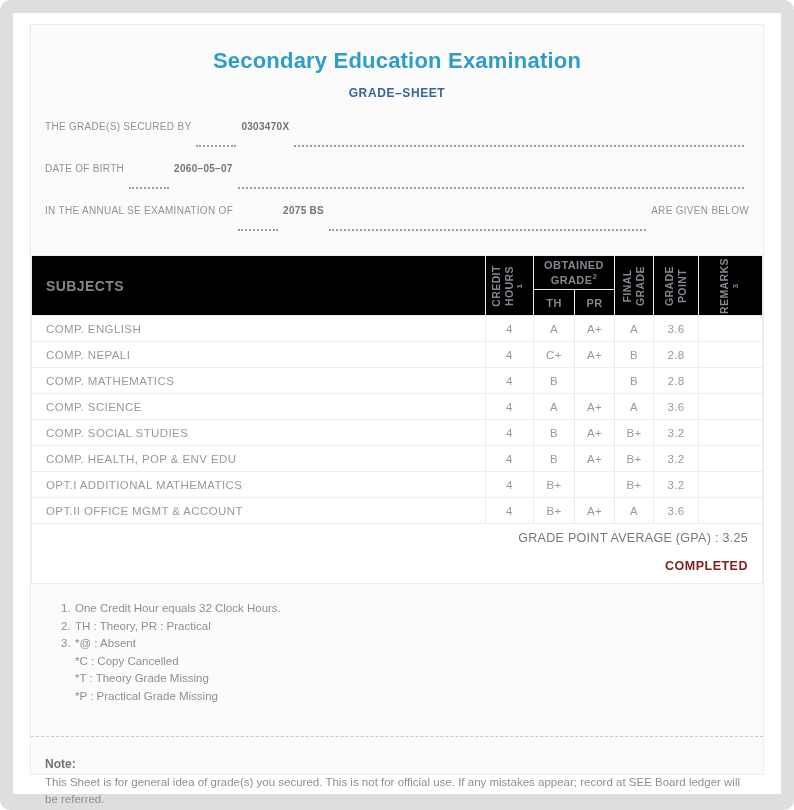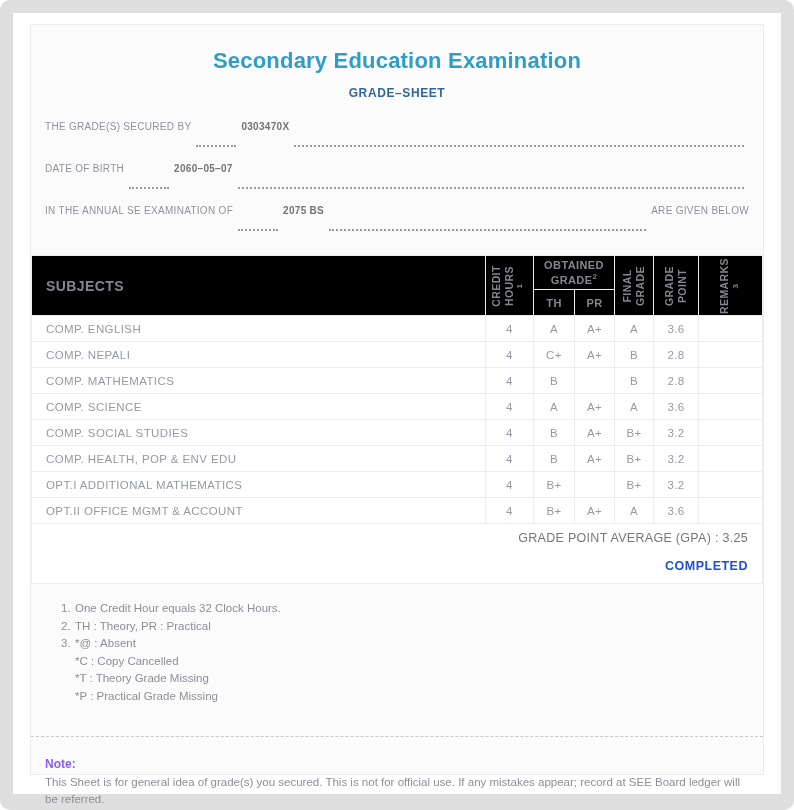--- a/index.html
+++ b/index.html
@@ -87,40 +87,40 @@
   tbody td.subj { text-align: left; padding-left: 14px; }
   .summary-cell {
     height: 60px; padding: 0 14px 10px 14px;
     text-align: right; vertical-align: bottom;
   }
   .gpa-line {
     font-size: 12.5px; font-weight: normal; color: #75777e;
     letter-spacing: 0.3px; padding-bottom: 14px;
   }
   .status-line {
-    font-size: 12.5px; font-weight: bold; color: #1d4ed8;
+    font-size: 12.5px; font-weight: bold; color: #7f1d1d;
     letter-spacing: 0.5px;
   }
 
   
   .footnotes {
     padding: 16px 14px 0 30px;
     font-size: 11.5px; color: #8c8f97;
     line-height: 17.5px;
     height: 152px;
   }
   .fn { display: flex; }
   .fn .num { width: 14px; flex: 0 0 14px; }
   .fn.sub { padding-left: 14px; }
 
   
   .dashed { border-top: 1px dashed #c9c9c9; }
   .note { padding: 20px 14px 0 14px; }
   .note-h {
-    font-size: 12px; font-weight: bold; color: #8b5cf6;
+    font-size: 12px; font-weight: bold; color: #737373;
   }
   .note-b {
     margin-top: 3px;
     font-size: 11.5px; color: #8c8f97; line-height: 17px;
     max-width: 720px;
   }
 </style>
 </head>
 <body>
 

